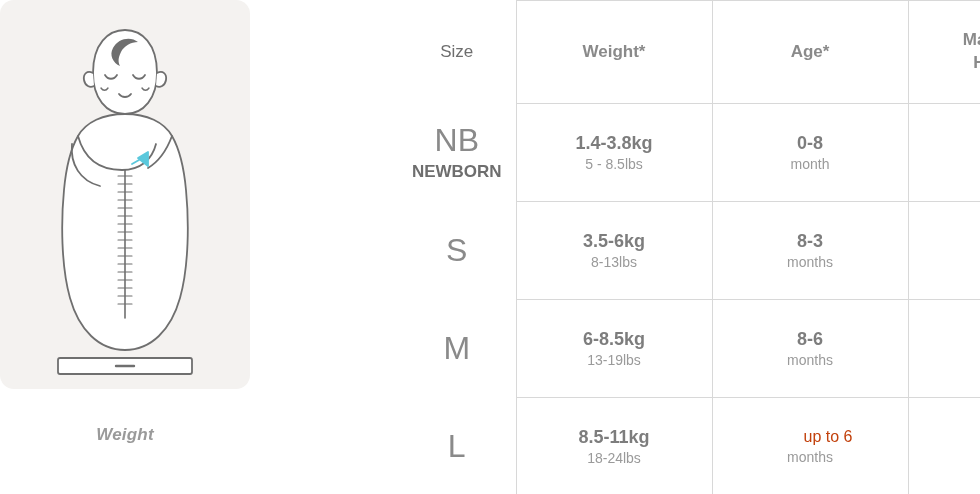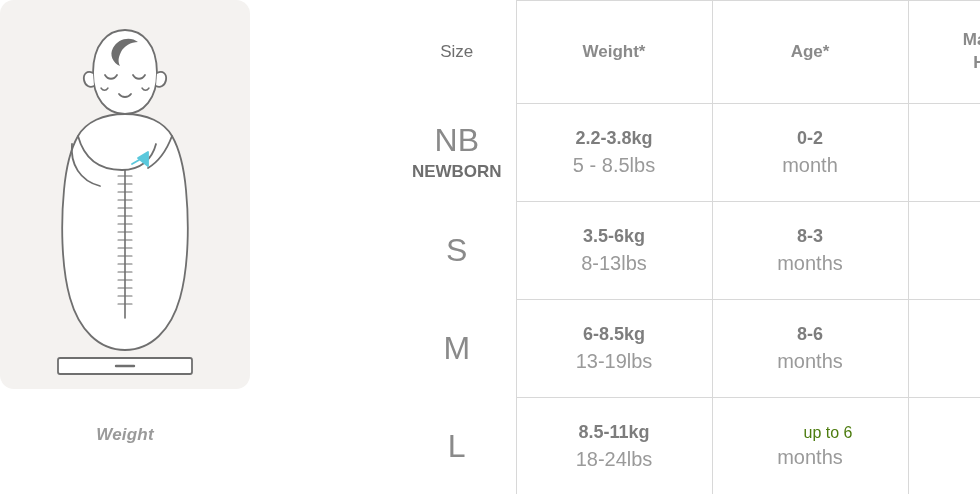--- a/index.html
+++ b/index.html
@@ -112,29 +112,29 @@
     margin-top: 6px;
   }
   .primary {
     font-size: 18px;
     font-weight: bold;
     color: #7d7d7d;
     display: block;
     line-height: 1.35;
   }
   .secondary {
-    font-size: 20px;
+    font-size: 14px;
     font-weight: normal;
     color: #9a9a9a;
     display: block;
     line-height: 1.4;
   }
   .primary.light {
     font-weight: normal;
-    color: #4d7c0f;
+    color: #c2410c;
     font-size: 16px;
     margin-left: 36px;
   }
 </style>
 </head>
 <body>
 
 <div class="wrap">
 
   <div class="illus-panel">
@@ -223,25 +223,25 @@
           </th>
         </tr>
       </thead>
       <tbody>
         <tr>
           <td class="size-label">
             <span>NB</span>
             <span class="sub">NEWBORN</span>
           </td>
           <td>
-            <span class="primary">2.2-3.8kg</span>
+            <span class="primary">1.4-3.8kg</span>
             <span class="secondary">5 - 8.5lbs</span>
           </td>
           <td>
-            <span class="primary">0-2</span>
+            <span class="primary">0-8</span>
             <span class="secondary">month</span>
           </td>
           <td>
             <span class="primary">60cm</span>
             <span class="secondary">24”</span>
           </td>
         </tr>
         <tr>
           <td class="size-label">
             <span>S</span>

